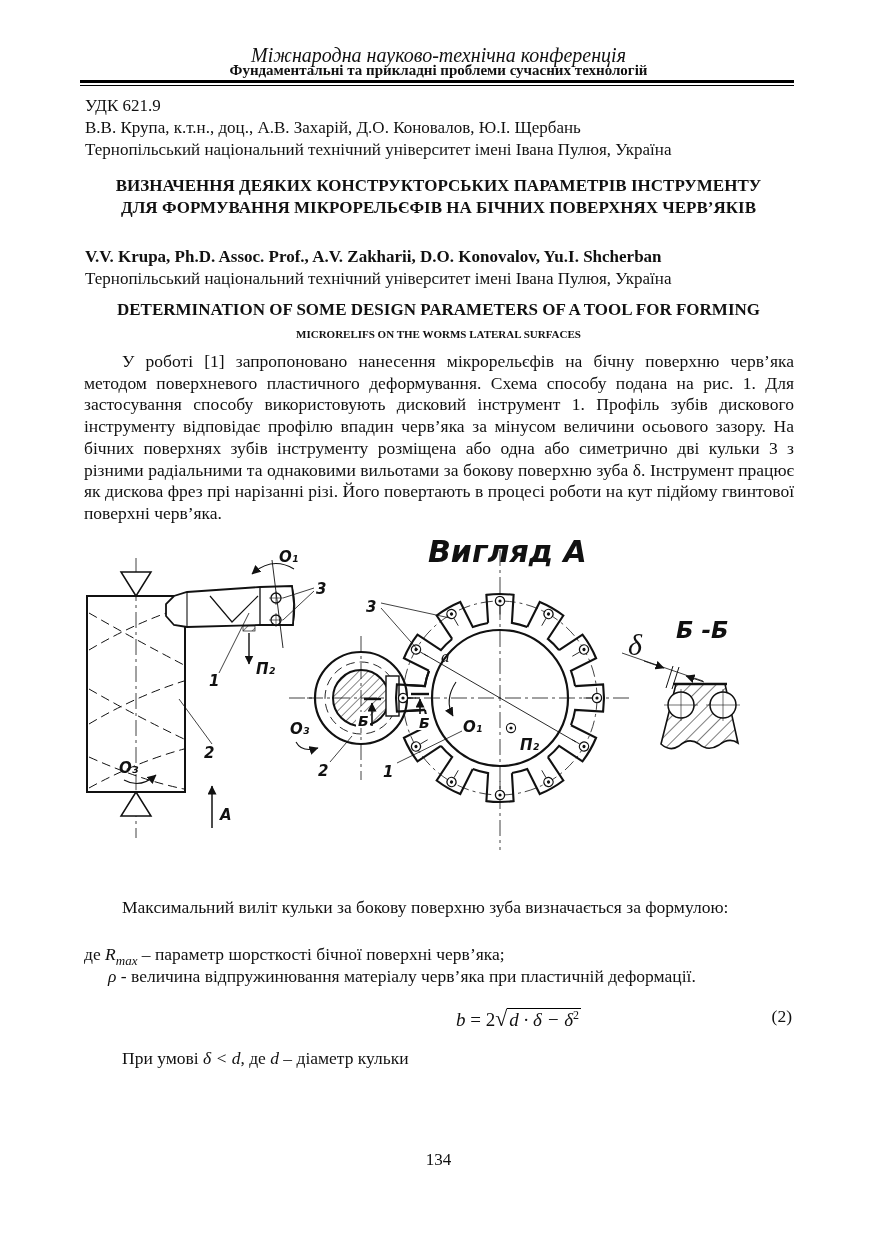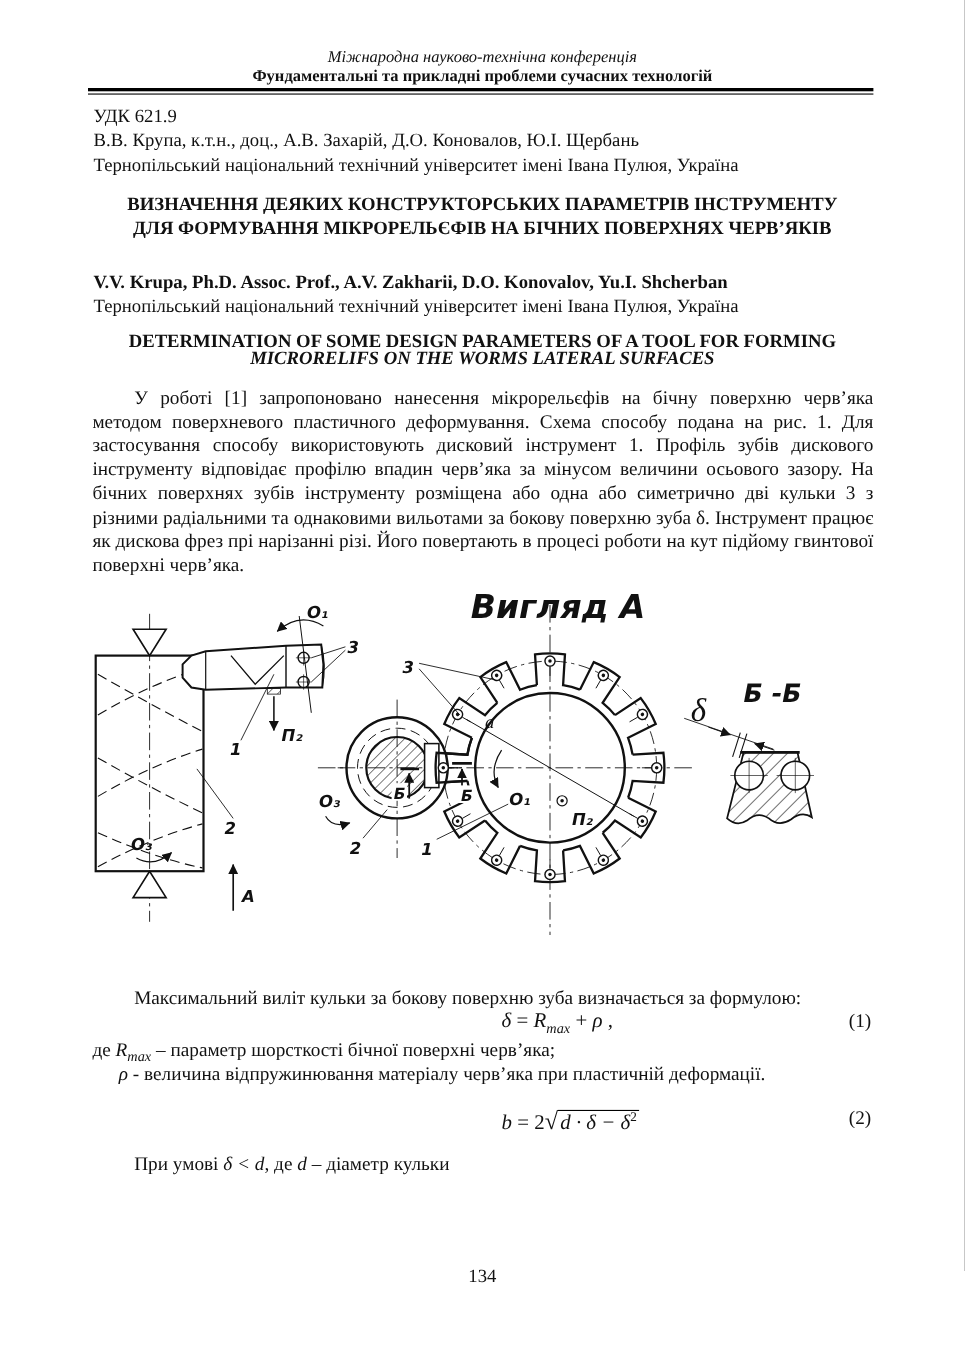--- a/index.html
+++ b/index.html
@@ -1,31 +1,31 @@
 <!DOCTYPE html>
 <html><head>
 <meta charset="utf-8">
 <style>
   html,body{margin:0;padding:0;background:#888;}
   .page{position:relative;width:877px;height:1240px;background:#ffffff;margin:0 auto;
         font-family:"Liberation Serif",serif;color:#111;overflow:hidden;}
   .abs{position:absolute;}
   .center{left:0;right:0;text-align:center;}
-  .hdr1{top:44px;font-style:italic;font-size:15px;}
+  .hdr1{top:44px;font-style:italic;font-size:20px;}
   .hdr2{top:62px;font-weight:bold;font-size:15px;}
   .rule{top:80px;left:80px;width:714px;height:2px;border-top:3px solid #000;border-bottom:1px solid #000;}
   .udc{top:96px;left:85px;font-weight:normal;font-size:17px;}
   .authors{top:118px;left:85px;font-weight:normal;font-size:17px;}
   .affil{top:140px;left:85px;font-size:17px;}
   .t1a{top:176px;font-weight:bold;font-size:17px;}
   .t1b{top:198px;font-weight:bold;font-size:17px;}
   .aen{top:247px;left:85px;font-weight:bold;font-size:17px;}
   .afen{top:269px;left:85px;font-size:17px;}
   .t2a{top:300px;font-weight:bold;font-size:17px;}
-  .t2b{top:316px;font-weight:bold;font-size:17px;font-style:italic;}
+  .t2b{top:328px;font-weight:bold;font-size:11px;}
   .para{top:351px;left:84px;width:710px;font-size:17.5px;line-height:21.7px;
         text-align:justify;text-indent:38px;}
   .figsvg{top:530px;left:75px;}
   .caption{top:860px;font-size:17px;}
   .p2{top:897px;left:84px;width:710px;font-size:17.5px;text-indent:38px;}
   .eqrow{left:84px;width:710px;height:30px;font-size:19px;}
   .eq1{top:918px;}
   .eq2{top:1006px;}
   .eqbody{position:absolute;left:372px;white-space:nowrap;}
   .eqnum{position:absolute;right:2px;top:0;font-size:17.5px;}
@@ -229,24 +229,20 @@
       <line x1="664" y1="705" x2="698" y2="705" stroke="#111" stroke-width="0.6"></line>
       <line x1="706" y1="705" x2="740" y2="705" stroke="#111" stroke-width="0.6"></line>
       <line x1="681" y1="689" x2="681" y2="721" stroke="#111" stroke-width="0.6"></line>
       <line x1="723" y1="689" x2="723" y2="721" stroke="#111" stroke-width="0.6"></line>
     </g>
   </svg>
 
 
   <div class="abs p2">Максимальний виліт кульки за бокову поверхню зуба визначається за формулою:</div>
 
-  <div class="abs eqrow eq1">
-    <span class="eqbody"><i>δ</i><span> = </span><i>R</i><sub class="mx">max</sub><span> + </span><i>ρ</i><span> ,</span></span>
-    <span class="eqnum">(1)</span>
-  </div>
 
   <div class="abs whereline w1"><span>де </span><i>R</i><sub class="mx">max</sub><span> – параметр шорсткості бічної поверхні черв’яка;</span></div>
 
   <div class="abs whereline w2"><i>ρ</i><span> - величина відпружинювання матеріалу черв’яка при пластичній деформації.</span></div>
 
 
   <div class="abs eqrow eq2">
     <span class="eqbody"><i>b</i><span> = 2</span><span class="sqrt">√</span><span class="rad"><i>d · δ − δ</i><sup class="sq">2</sup></span></span>
     <span class="eqnum">(2)</span>
   </div>

